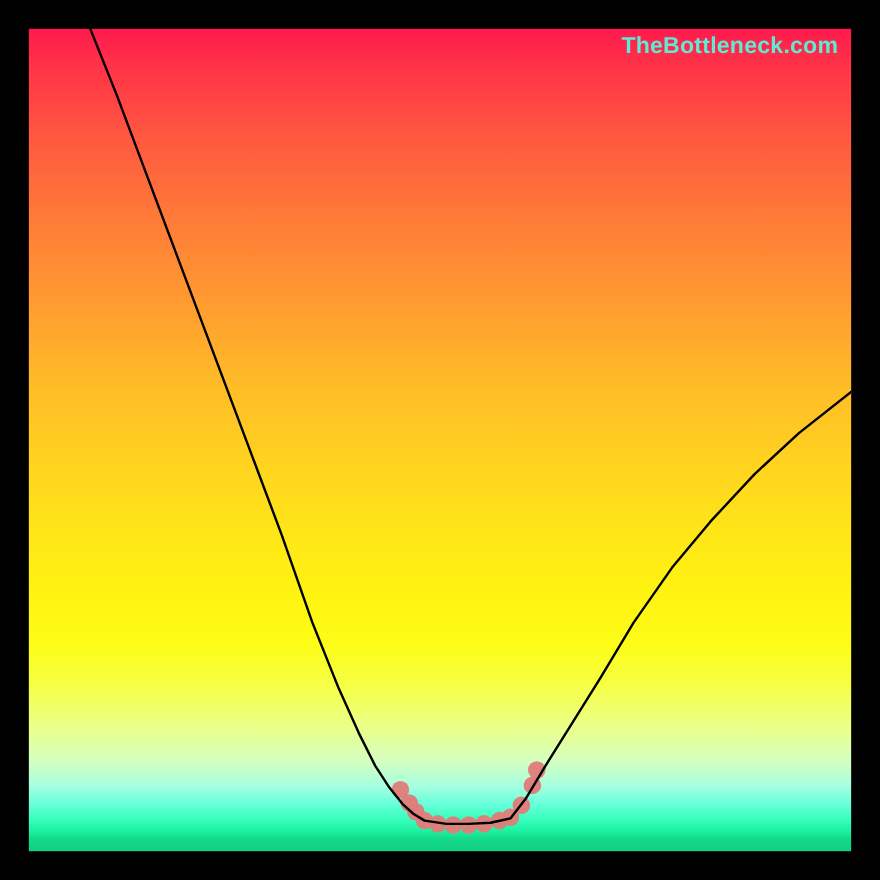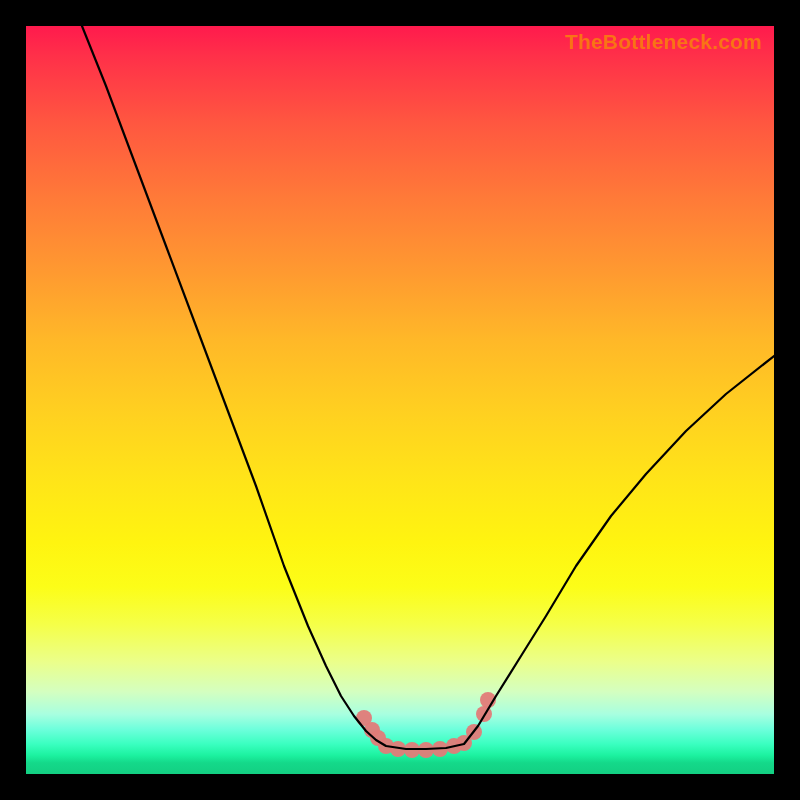--- a/index.html
+++ b/index.html
@@ -50,21 +50,21 @@
       #3affc0 96%,
       #1cf2a0 97.5%,
       #14d98a 98.5%,
       #13cf82 100%
     );
   }
   .watermark {
     position: absolute;
     top: 4px;
     right: 12px;
-    color: #f97316;
+    color: #5eead4;
     font-size: 21px;
     font-weight: 600;
     letter-spacing: 0.2px;
     pointer-events: none;
     user-select: none;
   }
   svg.curve-layer {
     position: absolute;
     left: 0; top: 0;
     width: 100%;

